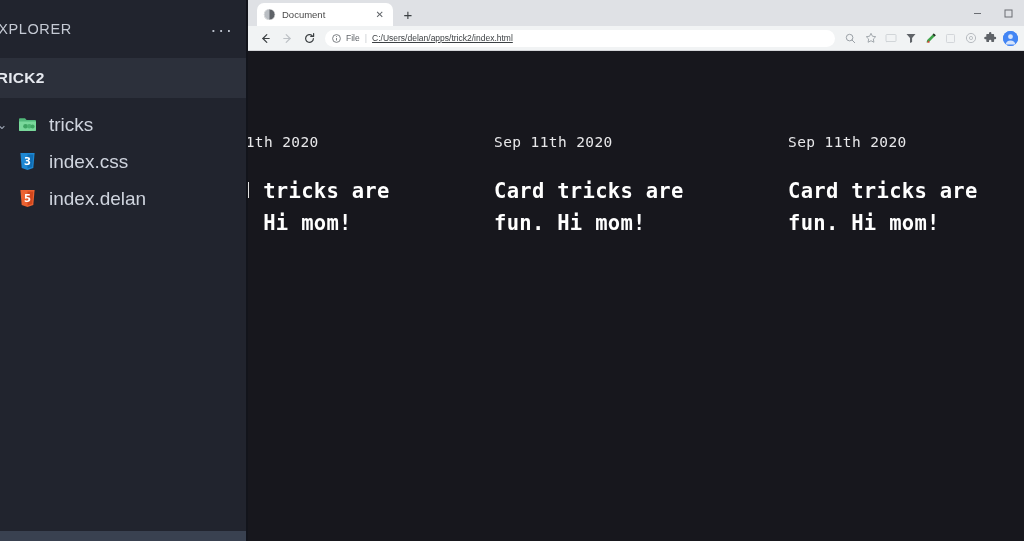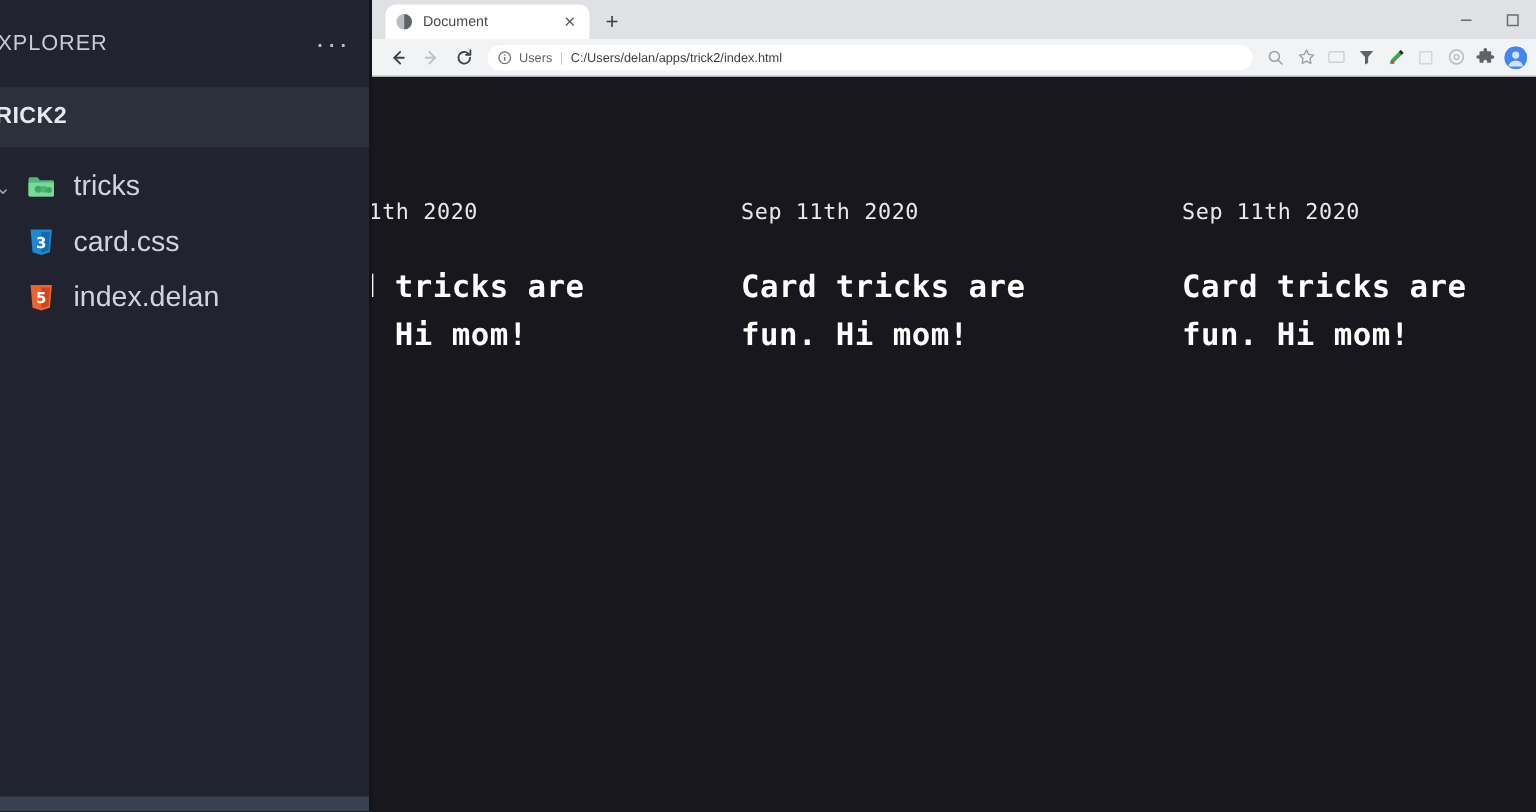--- a/index.html
+++ b/index.html
@@ -114,21 +114,21 @@
     flex: 1; height: 17px;
     background: #fff; border-radius: 9px;
     margin: 0 6px 0 5px;
     display: flex; align-items: center;
     padding: 0 7px;
     overflow: hidden;
   }
   .info-icon { color: #6e7377; font-size: 9px; flex: 0 0 auto; }
   .omni-scheme { font-size: 8.5px; color: #5f6368; margin-left: 5px; }
   .omni-sep { color: #c9ccd0; margin: 0 5px; font-size: 9px; }
-  .omni-url { font-size: 8.5px; color: #3c4043; white-space: nowrap; }
+  .omni-url { font-size: 8.5px; color: #3c4043; white-space: nowrap; text-decoration: underline; }
   .tb-icons { display: flex; align-items: center; gap: 1px; }
   .tb-ic {
     width: 19px; height: 19px;
     display: flex; align-items: center; justify-content: center;
     color: #5f6368;
   }
   .avatar {
     width: 15px; height: 15px; border-radius: 50%;
     background: #4285f4;
     display: flex; align-items: center; justify-content: center;
@@ -214,21 +214,21 @@
 
       <div class="tree-row">
         <div class="chevron blank">.</div>
         <div class="file-icon">
           <svg class="ic" width="17" height="19" viewBox="0 0 17 19">
             <path d="M1.4 1h14.2l-1.3 15.1L8.5 18l-5.8-1.9z" fill="#1e88d3"></path>
             <path d="M8.5 2.6v13.9l4.7-1.5 1.1-12.4z" fill="#0f6cb3"></path>
             <text x="8.5" y="13.1" font-family="DejaVu Sans, sans-serif" font-size="10" font-weight="bold" fill="#ffffff" text-anchor="middle">3</text>
           </svg>
         </div>
-        <div class="tree-label">card.css</div>
+        <div class="tree-label">index.css</div>
       </div>
 
       <div class="tree-row">
         <div class="chevron blank">.</div>
         <div class="file-icon">
           <svg class="ic" width="17" height="19" viewBox="0 0 17 19">
             <path d="M1.4 1h14.2l-1.3 15.1L8.5 18l-5.8-1.9z" fill="#ec6231"></path>
             <path d="M8.5 2.6v13.9l4.7-1.5 1.1-12.4z" fill="#d1461c"></path>
             <text x="8.5" y="13.1" font-family="DejaVu Sans, sans-serif" font-size="10" font-weight="bold" fill="#ffffff" text-anchor="middle">5</text>
           </svg>
@@ -293,21 +293,21 @@
       </div>
 
       <div class="omnibox">
         <span class="info-icon">
           <svg class="ic" width="9" height="9" viewBox="0 0 9 9">
             <circle cx="4.5" cy="4.5" r="3.9" fill="none" stroke="#6e7377" stroke-width="0.9"></circle>
             <line x1="4.5" y1="4" x2="4.5" y2="6.5" stroke="#6e7377" stroke-width="0.9"></line>
             <circle cx="4.5" cy="2.6" r="0.5" fill="#6e7377"></circle>
           </svg>
         </span>
-        <span class="omni-scheme">Users</span>
+        <span class="omni-scheme">File</span>
         <span class="omni-sep">|</span>
         <span class="omni-url">C:/Users/delan/apps/trick2/index.html</span>
       </div>
 
       <div class="tb-icons">
         <div class="tb-ic">
           <svg class="ic" width="11" height="11" viewBox="0 0 11 11">
             <circle cx="4.6" cy="4.6" r="3.3" fill="none" stroke="#9aa0a6" stroke-width="1"></circle>
             <line x1="7" y1="7" x2="9.7" y2="9.7" stroke="#9aa0a6" stroke-width="1" stroke-linecap="round"></line>
           </svg>

